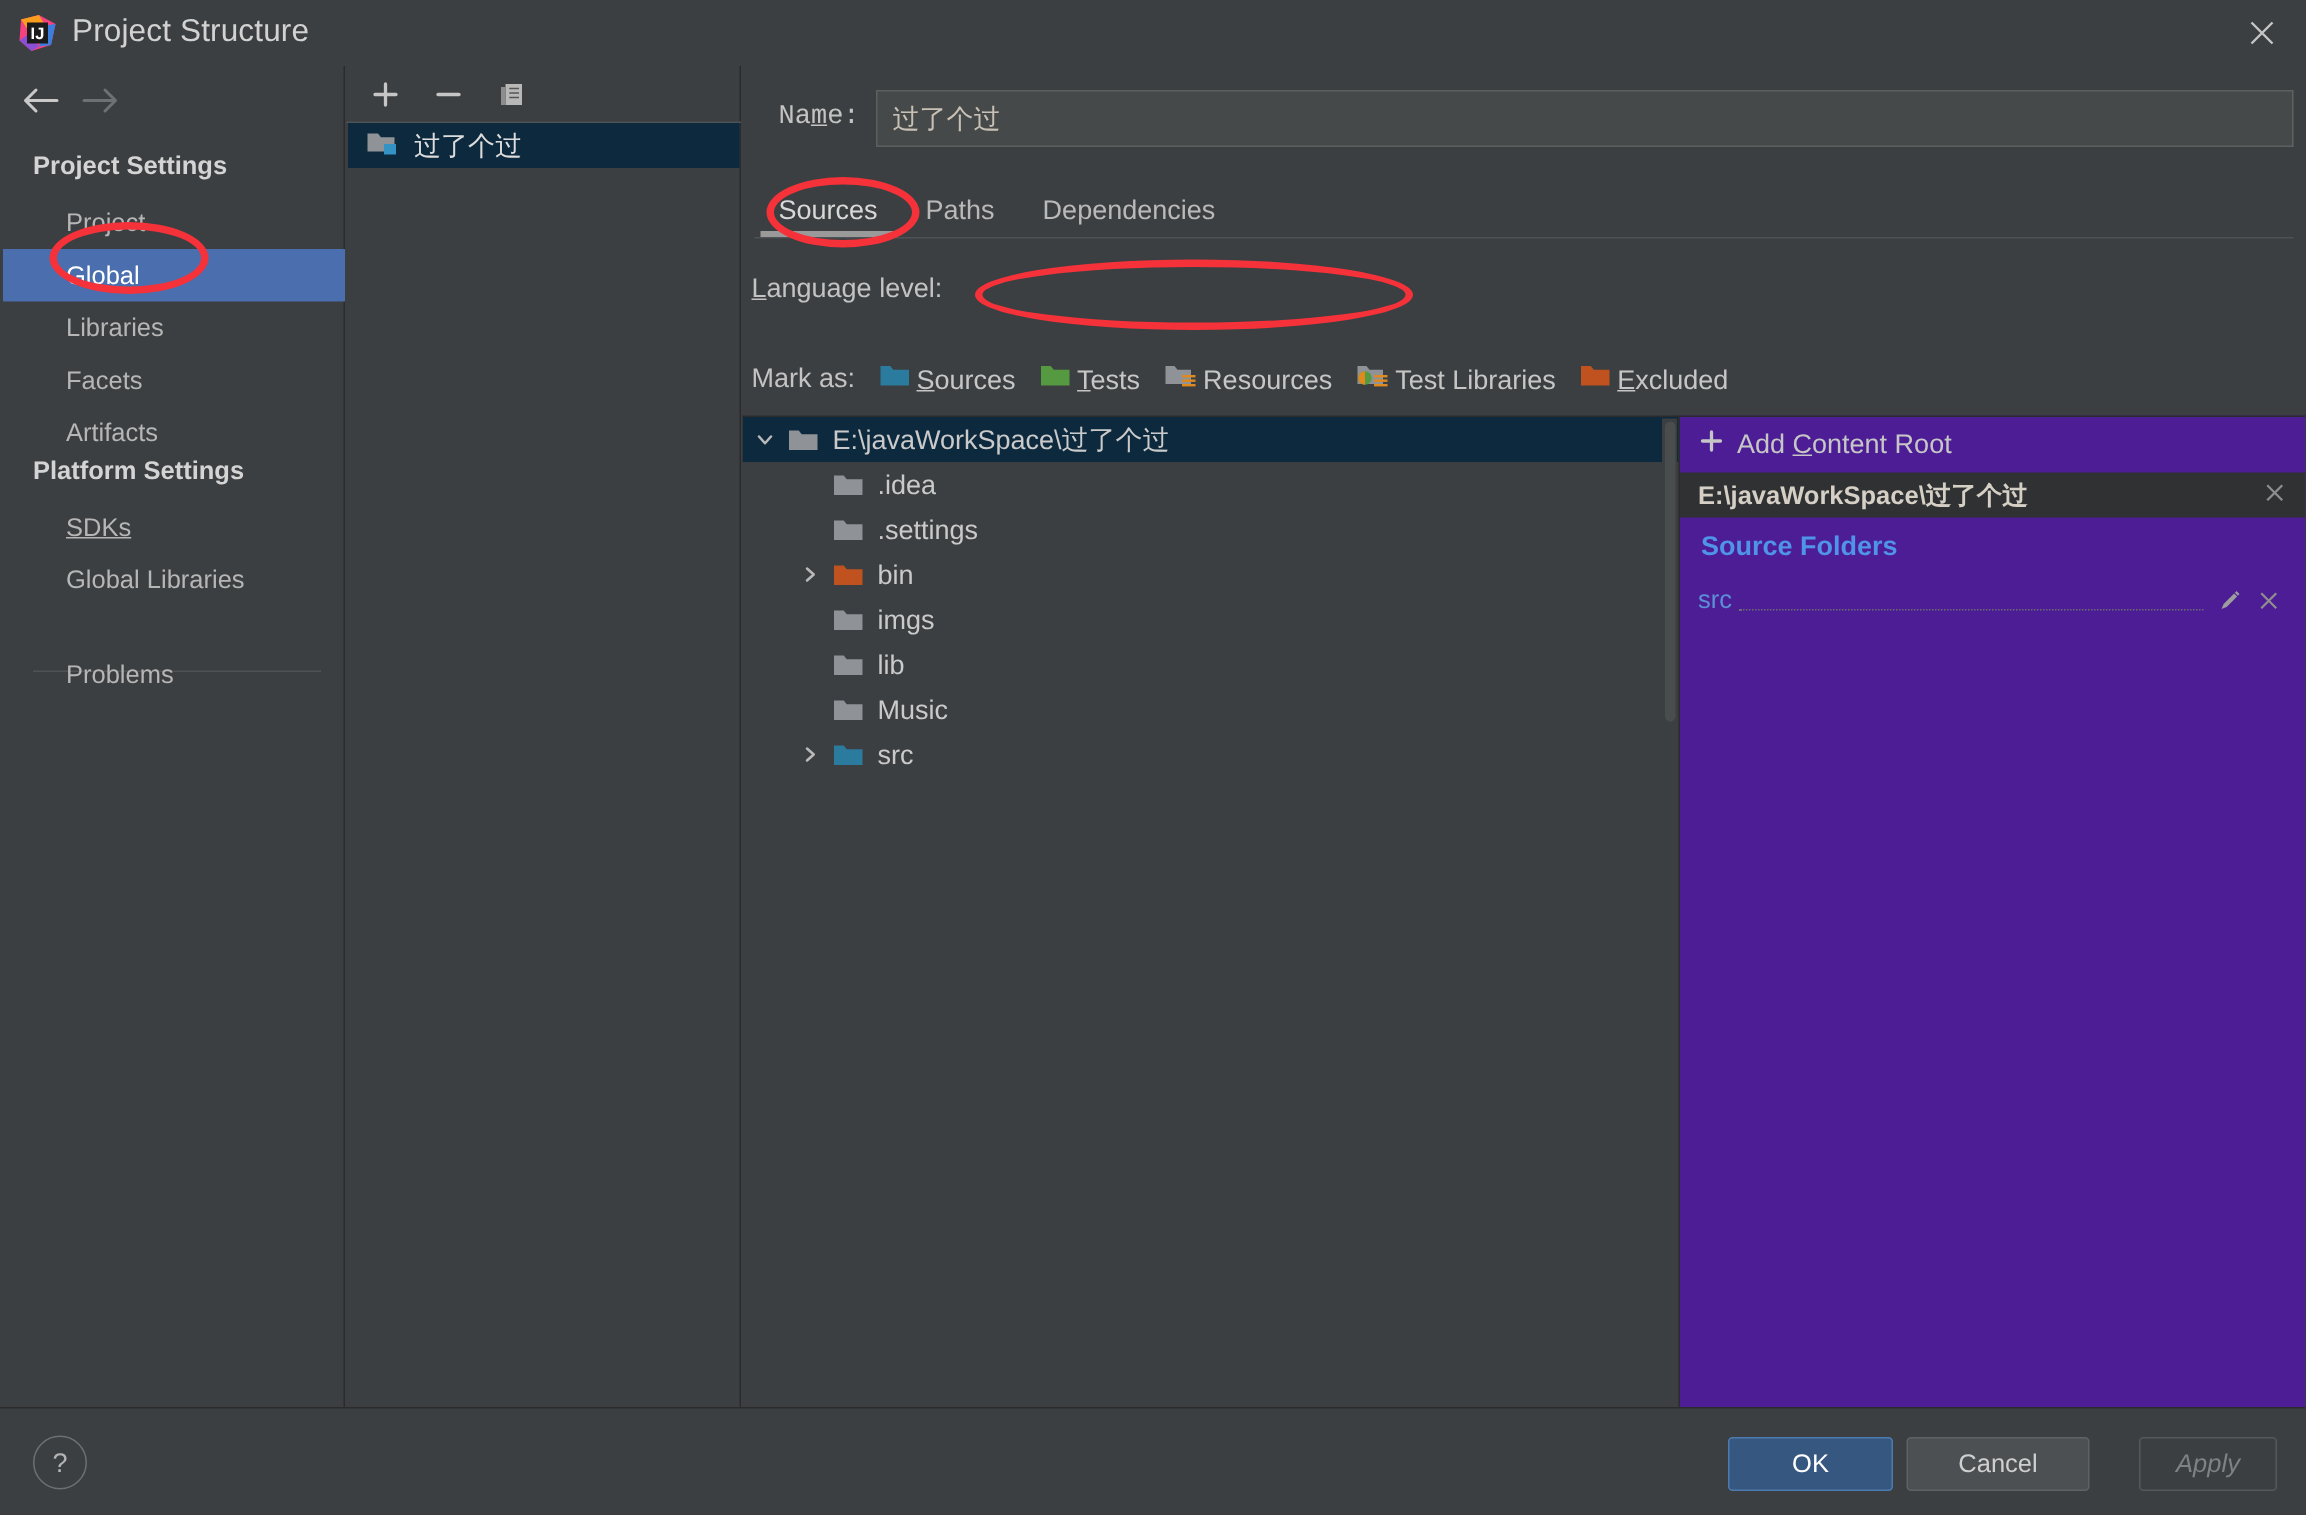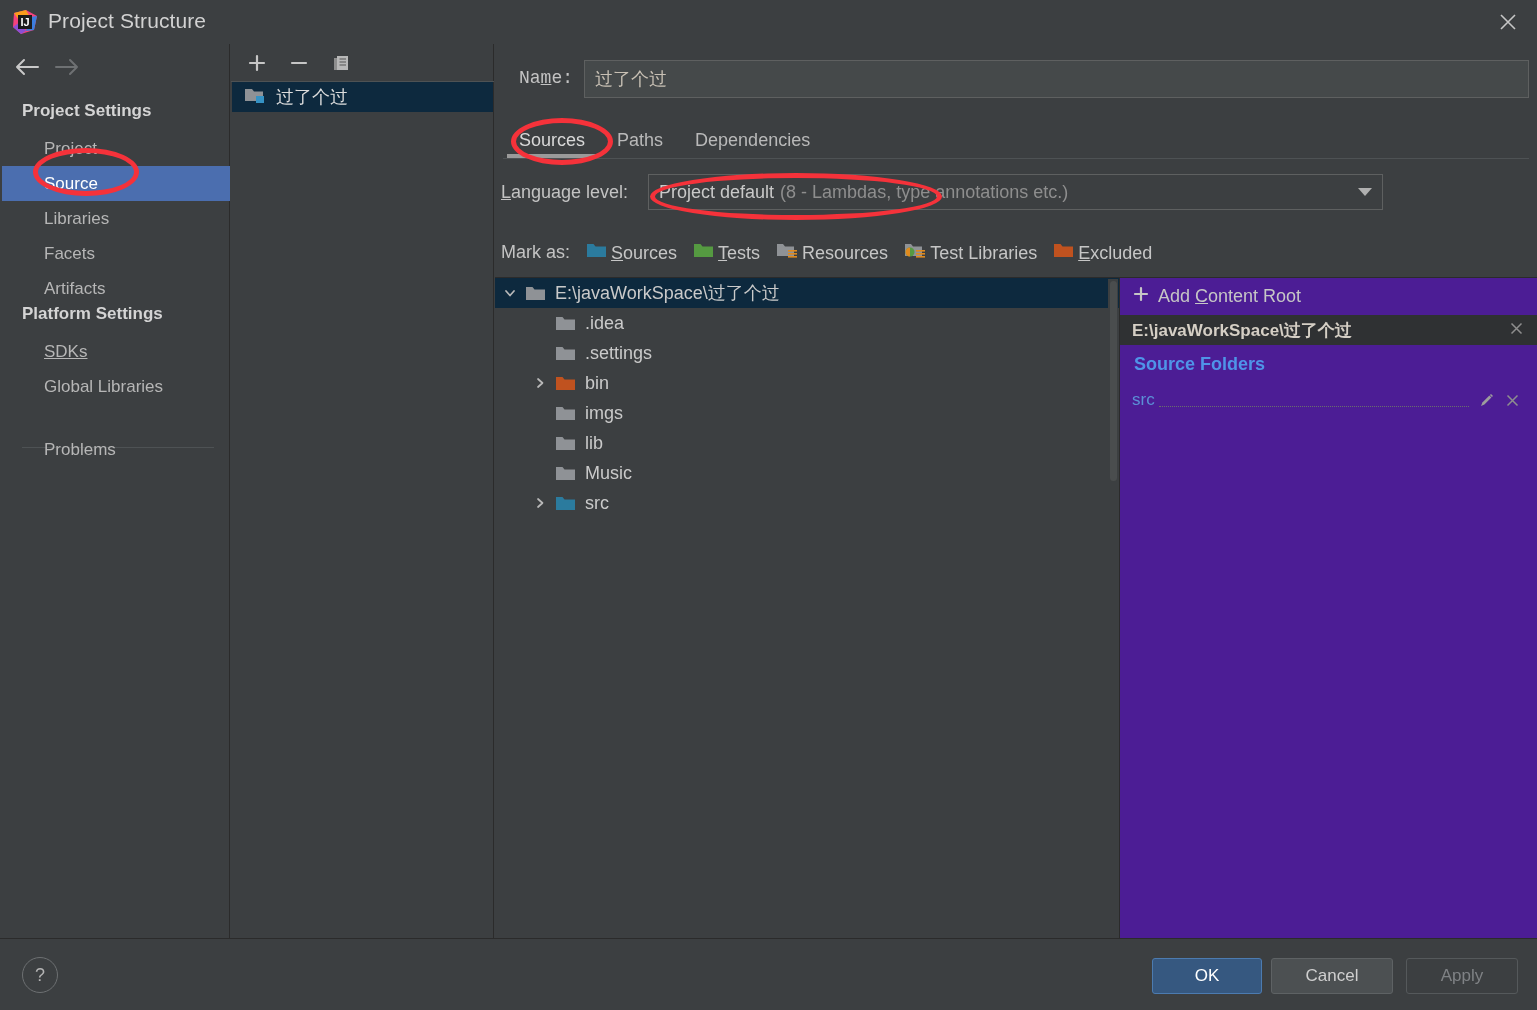--- a/index.html
+++ b/index.html
@@ -272,22 +272,22 @@
   }
   #btn-ok {
     right: 275px; width: 110px;
     background: #365880; border: 1px solid #4c7bb0; color: #ffffff;
   }
   #btn-cancel {
     right: 144px; width: 122px;
     background: #4c5052; border: 1px solid #5e6264; color: #cfcfcf;
   }
   #btn-apply {
-    right: 19px; width: 112px;
-    background: #3c3f41; border: 1px solid #55595b; color: #7f8285;
+    right: 19px; width: 92px;
+    background: #3c3f41; border: 1px solid #55595b; color: #7f8285; font-style: italic;
   }
 
   
   .annot {
     position: absolute;
     border: 5px solid #f5323a;
     border-radius: 50%;
     pointer-events: none;
   }
   #annot-modules { left: 33px;  top: 148px; width: 106px; height: 48px; }
@@ -327,21 +327,21 @@
       </div>
       <div class="nav-arrow" id="nav-fwd">
         <svg width="26" height="20" viewBox="0 0 26 20">
           <path d="M2 10 L23 10 M16 3 L23 10 L16 17" stroke="#6e7173" stroke-width="2" fill="none" stroke-linecap="round" stroke-linejoin="round"></path>
         </svg>
       </div>
     </div>
 
     <div class="nav-group" style="top:49px;">Project Settings</div>
     <div class="nav-item" style="top:87px;">Project</div>
-    <div class="nav-item selected" style="top:122px;">Source</div>
+    <div class="nav-item selected" style="top:122px;">Global</div>
     <div class="nav-item" style="top:157px;">Libraries</div>
     <div class="nav-item" style="top:192px;">Facets</div>
     <div class="nav-item" style="top:227px;">Artifacts</div>
     <div class="nav-group" style="top:252px;">Platform Settings</div>
     <div class="nav-item" style="top:290px;text-decoration:underline;">SDKs</div>
     <div class="nav-item" style="top:325px;">Global Libraries</div>
     <div id="sidebar-divider"></div>
     <div class="nav-item" style="top:388px;">Problems</div>
   </div>
 
@@ -385,25 +385,20 @@
 
     <div id="tabs">
       <div class="tab active">Sources</div>
       <div class="tab">Paths</div>
       <div class="tab">Dependencies</div>
     </div>
     <div id="tab-underline"></div>
 
     <div id="lang-row">
       <div id="lang-label"><u>L</u>anguage level:</div>
-      <div id="lang-combo">
-        <span id="lang-value">Project default</span>
-        <span id="lang-hint">(8 - Lambdas, type annotations etc.)</span>
-        <span id="lang-arrow"></span>
-      </div>
     </div>
 
     <div id="markas-row">
       <span id="markas-label">Mark as:</span>
 
       <span class="mark-btn">
         <span>
           <svg width="21" height="17" viewBox="0 0 21 17">
               <path d="M1 2 L7.5 2 L9.5 4.5 L20 4.5 L20 15 L1 15 Z" fill="#2b7b9e"></path>
             </svg>

